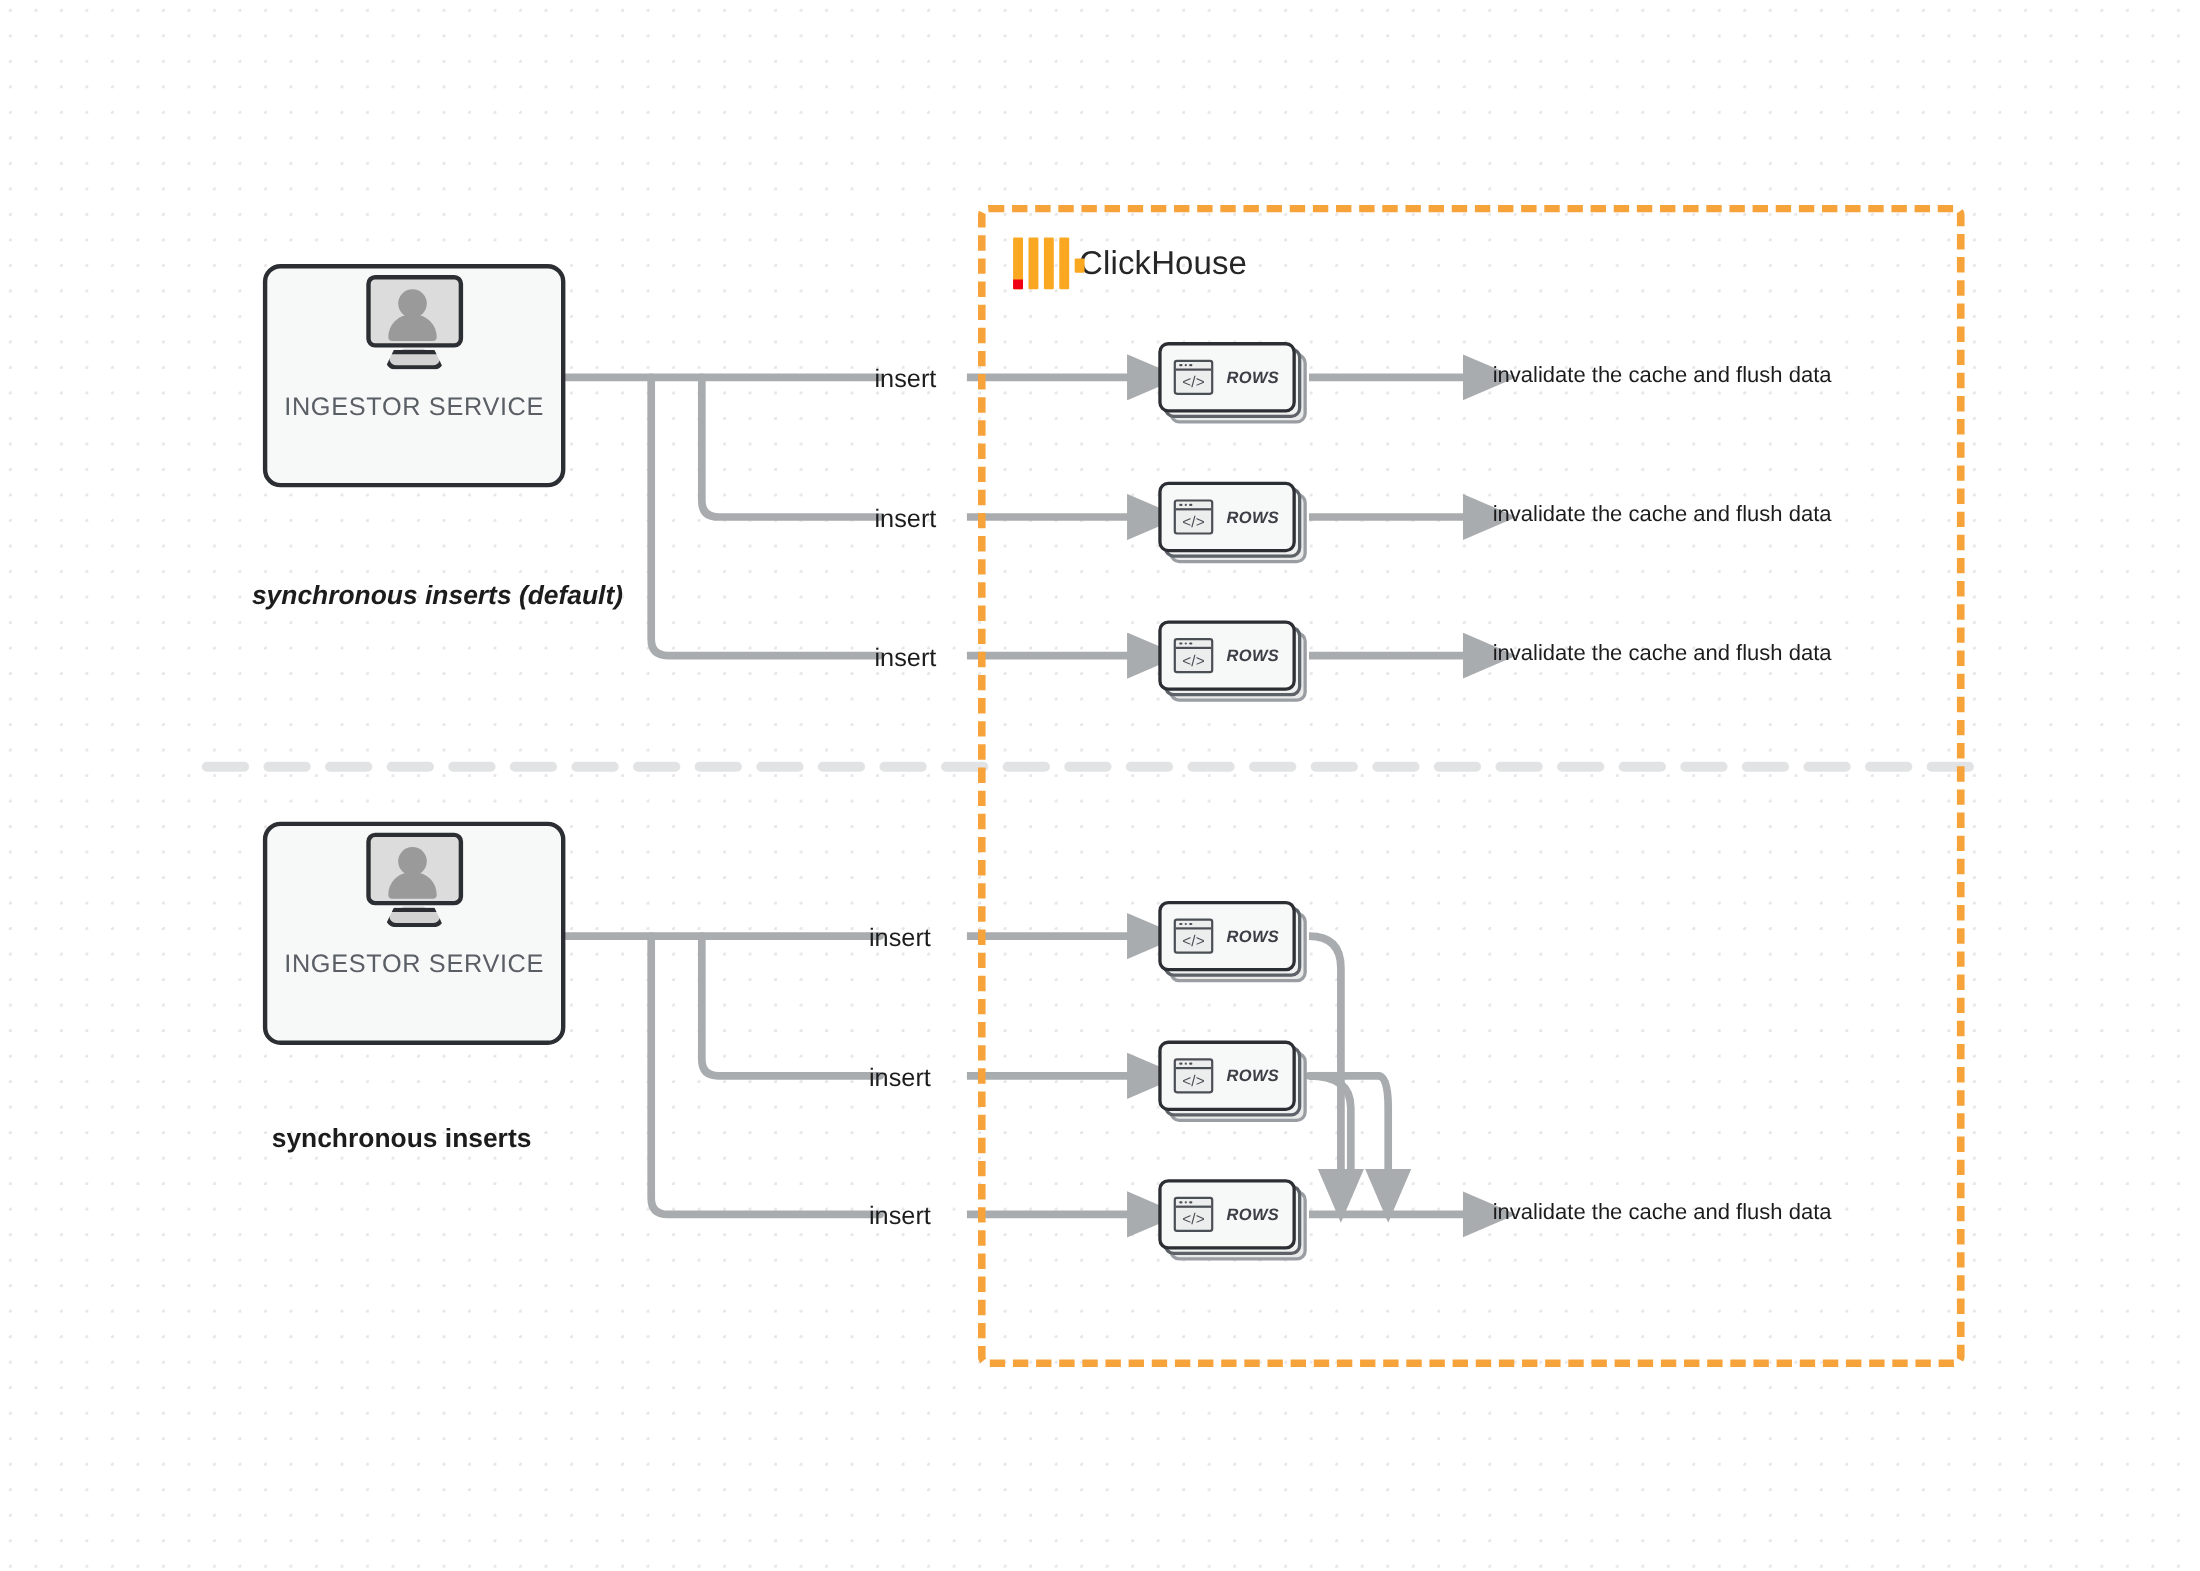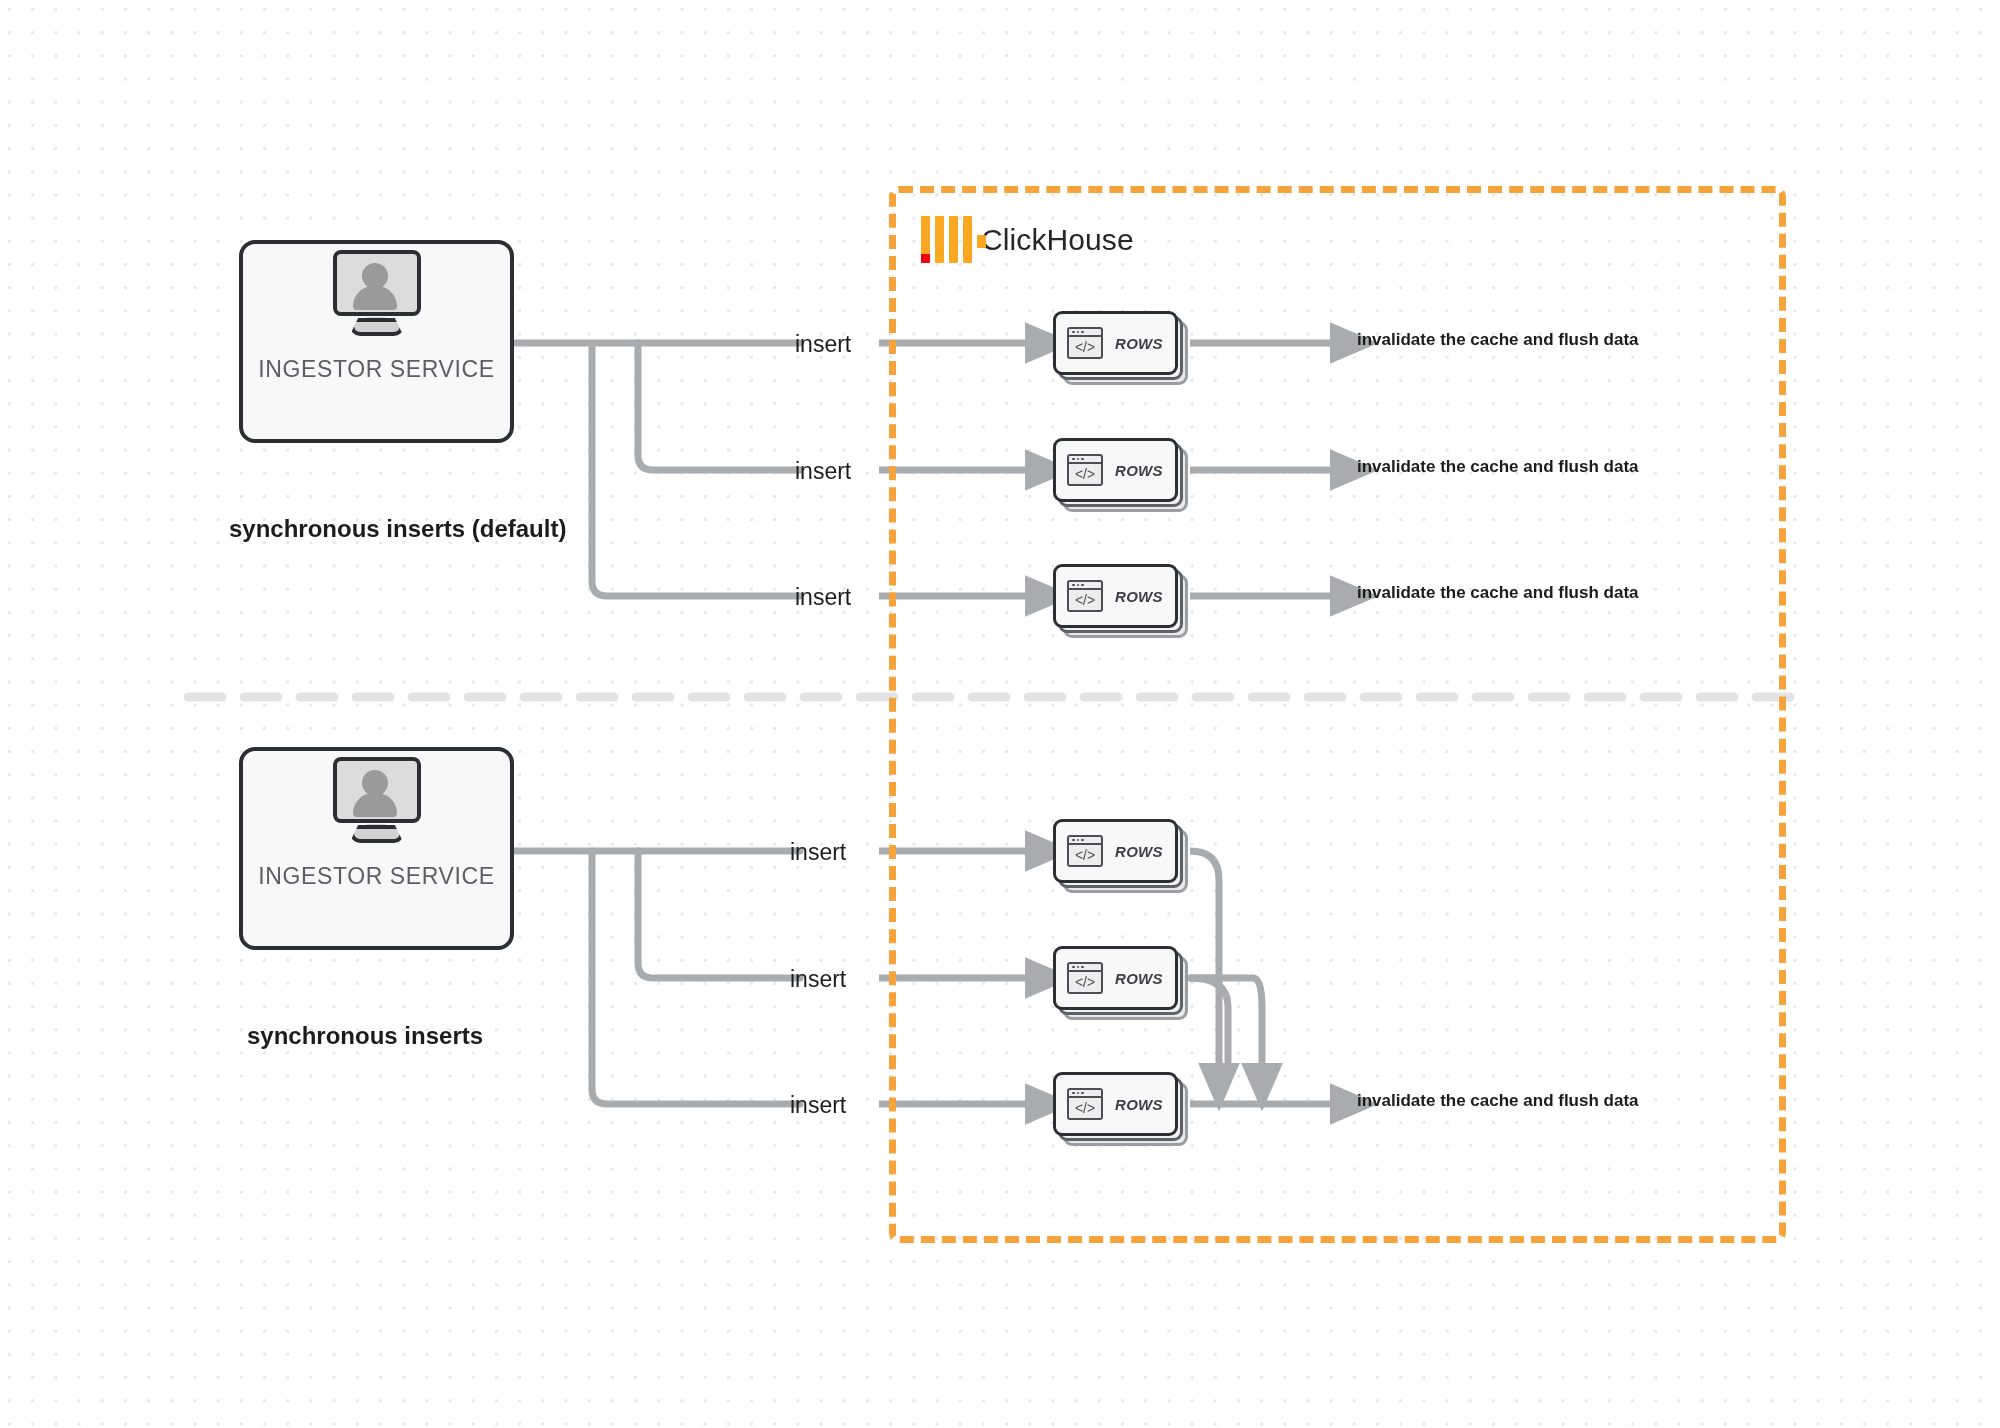--- a/index.html
+++ b/index.html
@@ -153,21 +153,21 @@
     letter-spacing: 0.6px;
   }
 
   
   .caption {
     position: absolute;
     font-size: 24px;
     font-weight: bold;
     color: #1c1c1c;
   }
-  .caption.sync  { left: 229px; top: 515px; }
+  .caption.sync  { left: 229px; top: 528px; font-style: italic; }
   .caption.async { left: 247px; top: 1022px; }
 
   
   .rows-card {
     position: absolute;
     width: 125px;
     height: 64px;
   }
   .rows-card .shadow2 {
     position: absolute;
@@ -251,24 +251,23 @@
   
   .edge-label {
     position: absolute;
     font-size: 23px;
     color: #1c1c1c;
     white-space: nowrap;
     text-align: right;
   }
   .flush-label {
     position: absolute;
-    font-size: 17px;
+    font-size: 20px;
     color: #1c1c1c;
     white-space: nowrap;
-    font-weight: bold;
   }
 </style>
 </head>
 <body>
 
 <div id="canvas">
 
   <svg id="svg-layer" viewBox="0 0 2000 1428">
     <defs>
       <marker id="arrowhead" markerWidth="7" markerHeight="6" refX="2.2" refY="3" orient="auto" markerUnits="strokeWidth">

